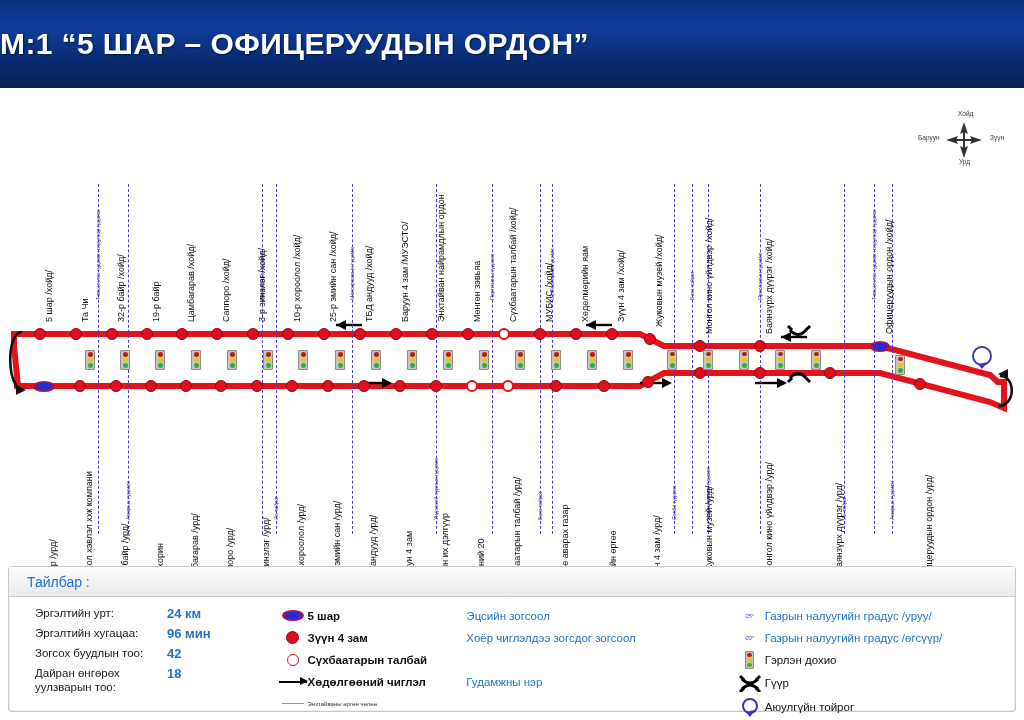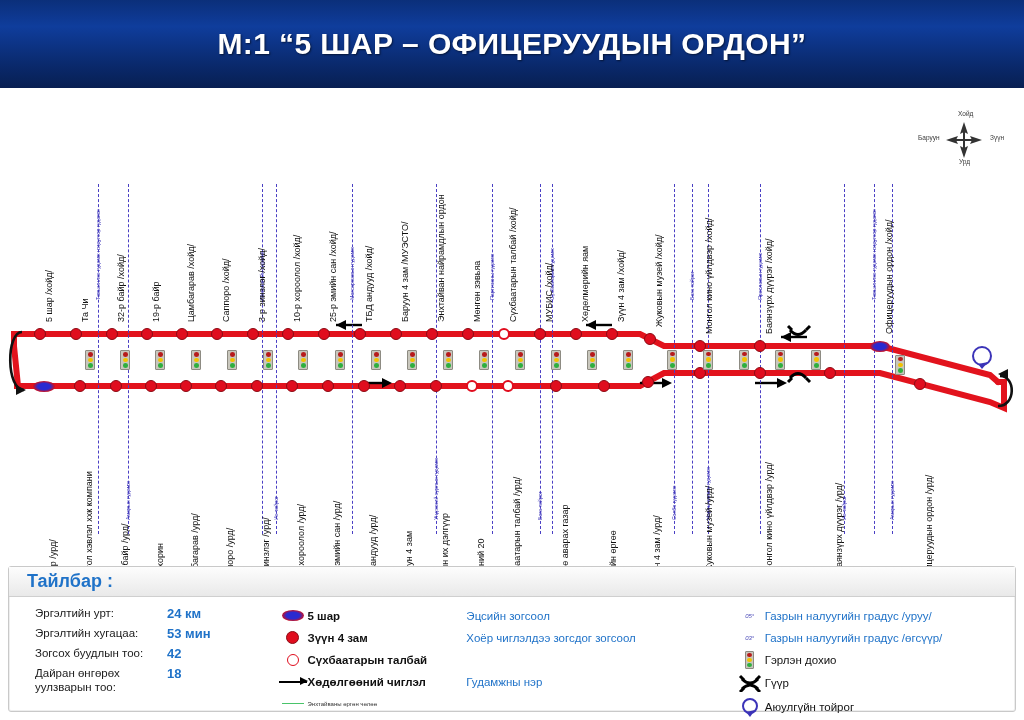--- a/index.html
+++ b/index.html
@@ -9,21 +9,21 @@
     background: #ffffff;
     font-family: "Liberation Sans", sans-serif;
     overflow: hidden;
   }
   #page { position: relative; width: 1024px; height: 720px; background:#fff; }
 
   
   .title-banner {
     position: absolute; left: 0; top: 0; width: 1024px; height: 88px;
     background: linear-gradient(180deg,#0b2f7a 0%, #0f3d9c 30%, #0a2a6e 72%, #081f52 100%);
-    display: flex; align-items: center; justify-content: center;
+    display: flex; align-items: center; 
   }
   .title-text {
     color: #ffffff;
     font-size: 30px; font-weight: bold; letter-spacing: .4px;
     text-shadow: 1px 1px 2px rgba(0,0,0,.55);
     white-space: nowrap;
   }
 
   
   .org-block { position:absolute; left:30px; top:114px; display:flex; align-items:center; gap:7px; }
@@ -72,21 +72,21 @@
   
   .legend {
     position:absolute; left:8px; top:566px; width:1008px; height:146px;
     background:#ffffff; border:1px solid #c9c9c9; border-radius:3px;
     box-shadow: 0 0 0 1px #eee inset;
   }
   .legend-head {
     height:30px; background: linear-gradient(180deg,#fdfdfd 0%,#e9e9e9 100%);
     border-bottom:1px solid #cfcfcf; display:flex; align-items:center; padding-left:18px;
   }
-  .legend-head span { color:#1f72c8; font-size:18px; font-weight:bold; }
+  .legend-head span { color:#1f72c8; font-size:14px; font-weight:normal; }
   .legend-body { display:flex; padding: 9px 0 8px 0; height:114px; }
 
   .lg-col { position:relative; }
   .lg-col1 { width: 270px; padding-left: 26px; }
   .lg-col2 { width: 190px; }
   .lg-col3 { width: 270px; }
   .lg-col4 { width: 282px; }
 
   .stat-row { display:flex; align-items:flex-start; margin-bottom:5px; }
   .stat-lbl { font-size:11.5px; color:#1a1a1a; width:132px; line-height:1.25; }
@@ -424,21 +424,21 @@
     </div>
     <div class="legend-body">
 
       <div class="lg-col lg-col1">
         <div class="stat-row">
           <div class="stat-lbl">Эргэлтийн урт:</div>
           <div class="stat-val">24 км</div>
         </div>
         <div class="stat-row">
           <div class="stat-lbl">Эргэлтийн хугацаа:</div>
-          <div class="stat-val">53 мин</div>
+          <div class="stat-val">96 мин</div>
         </div>
         <div class="stat-row">
           <div class="stat-lbl">Зогсох буудлын тоо:</div>
           <div class="stat-val">42</div>
         </div>
         <div class="stat-row">
           <div class="stat-lbl">Дайран өнгөрөх уулзварын тоо:</div>
           <div class="stat-val">18</div>
         </div>
       </div>

